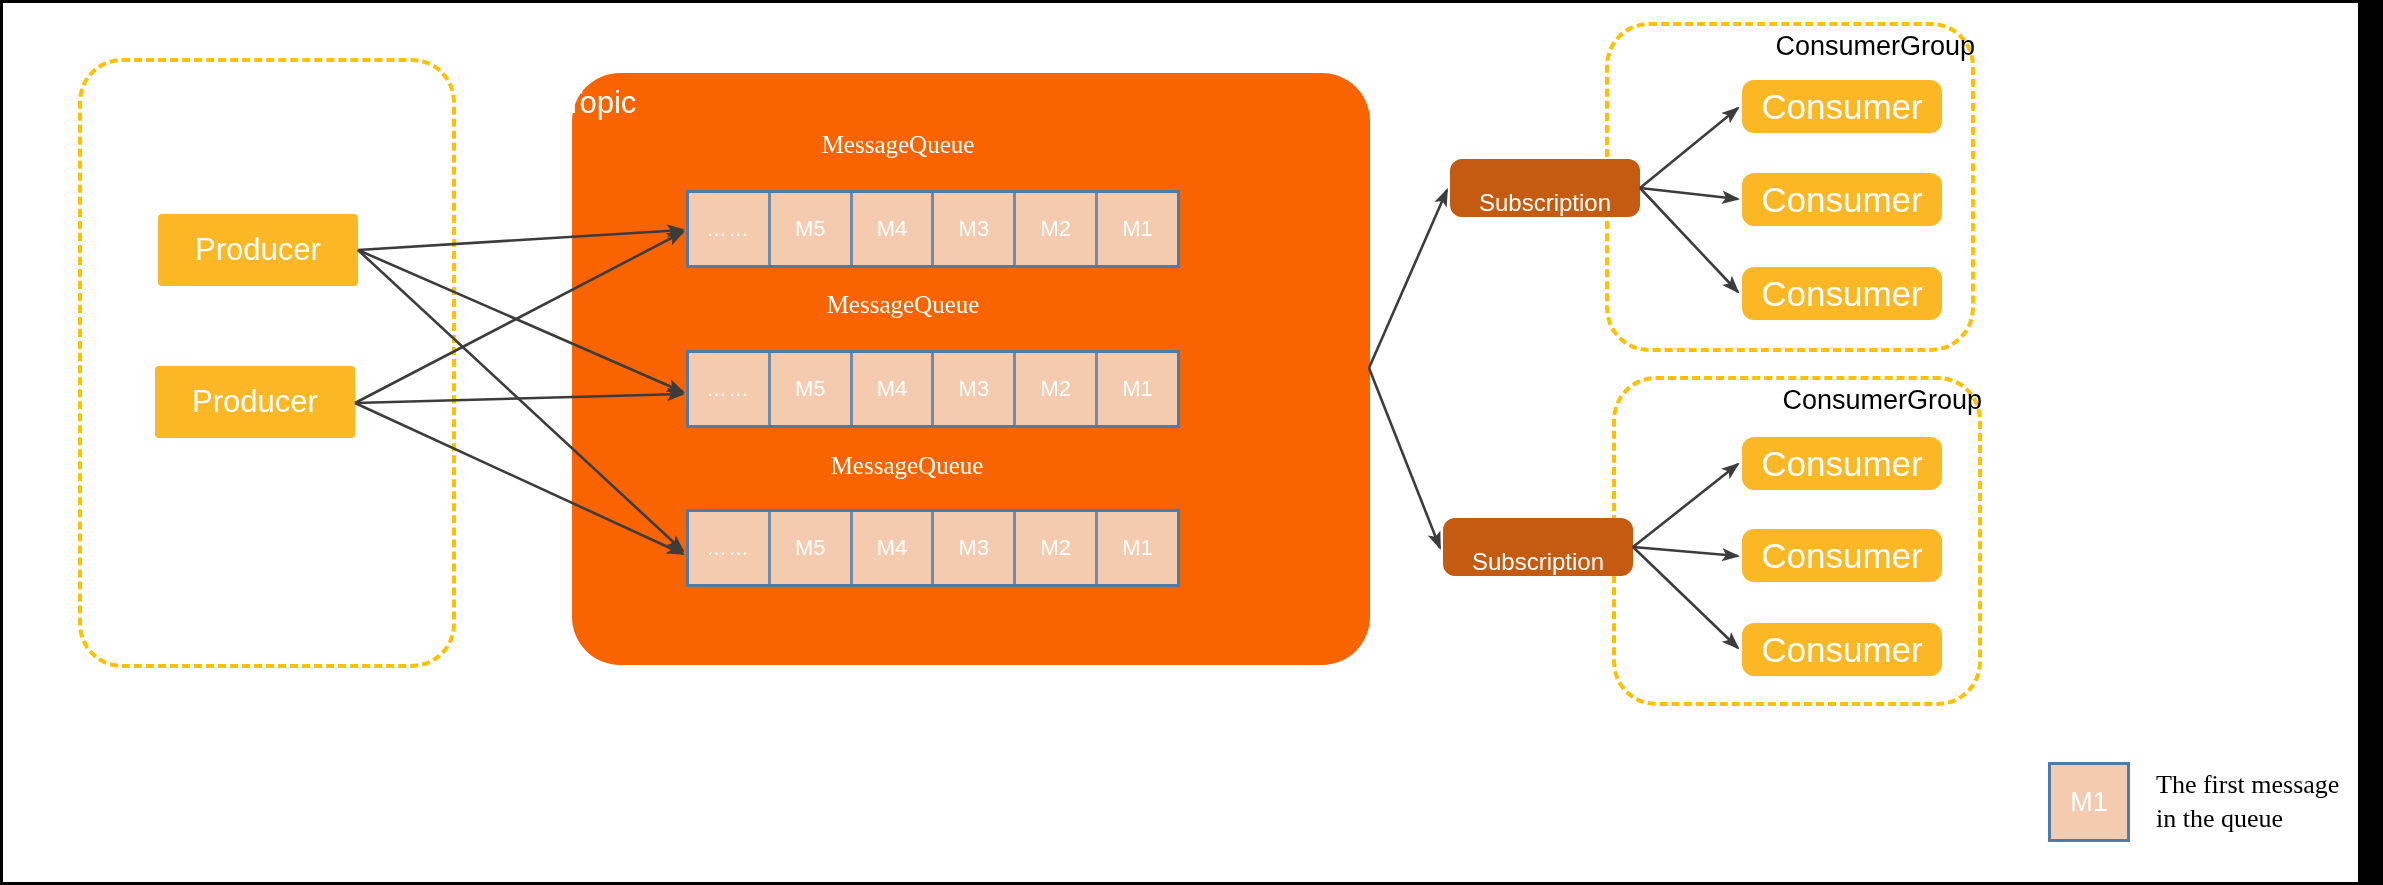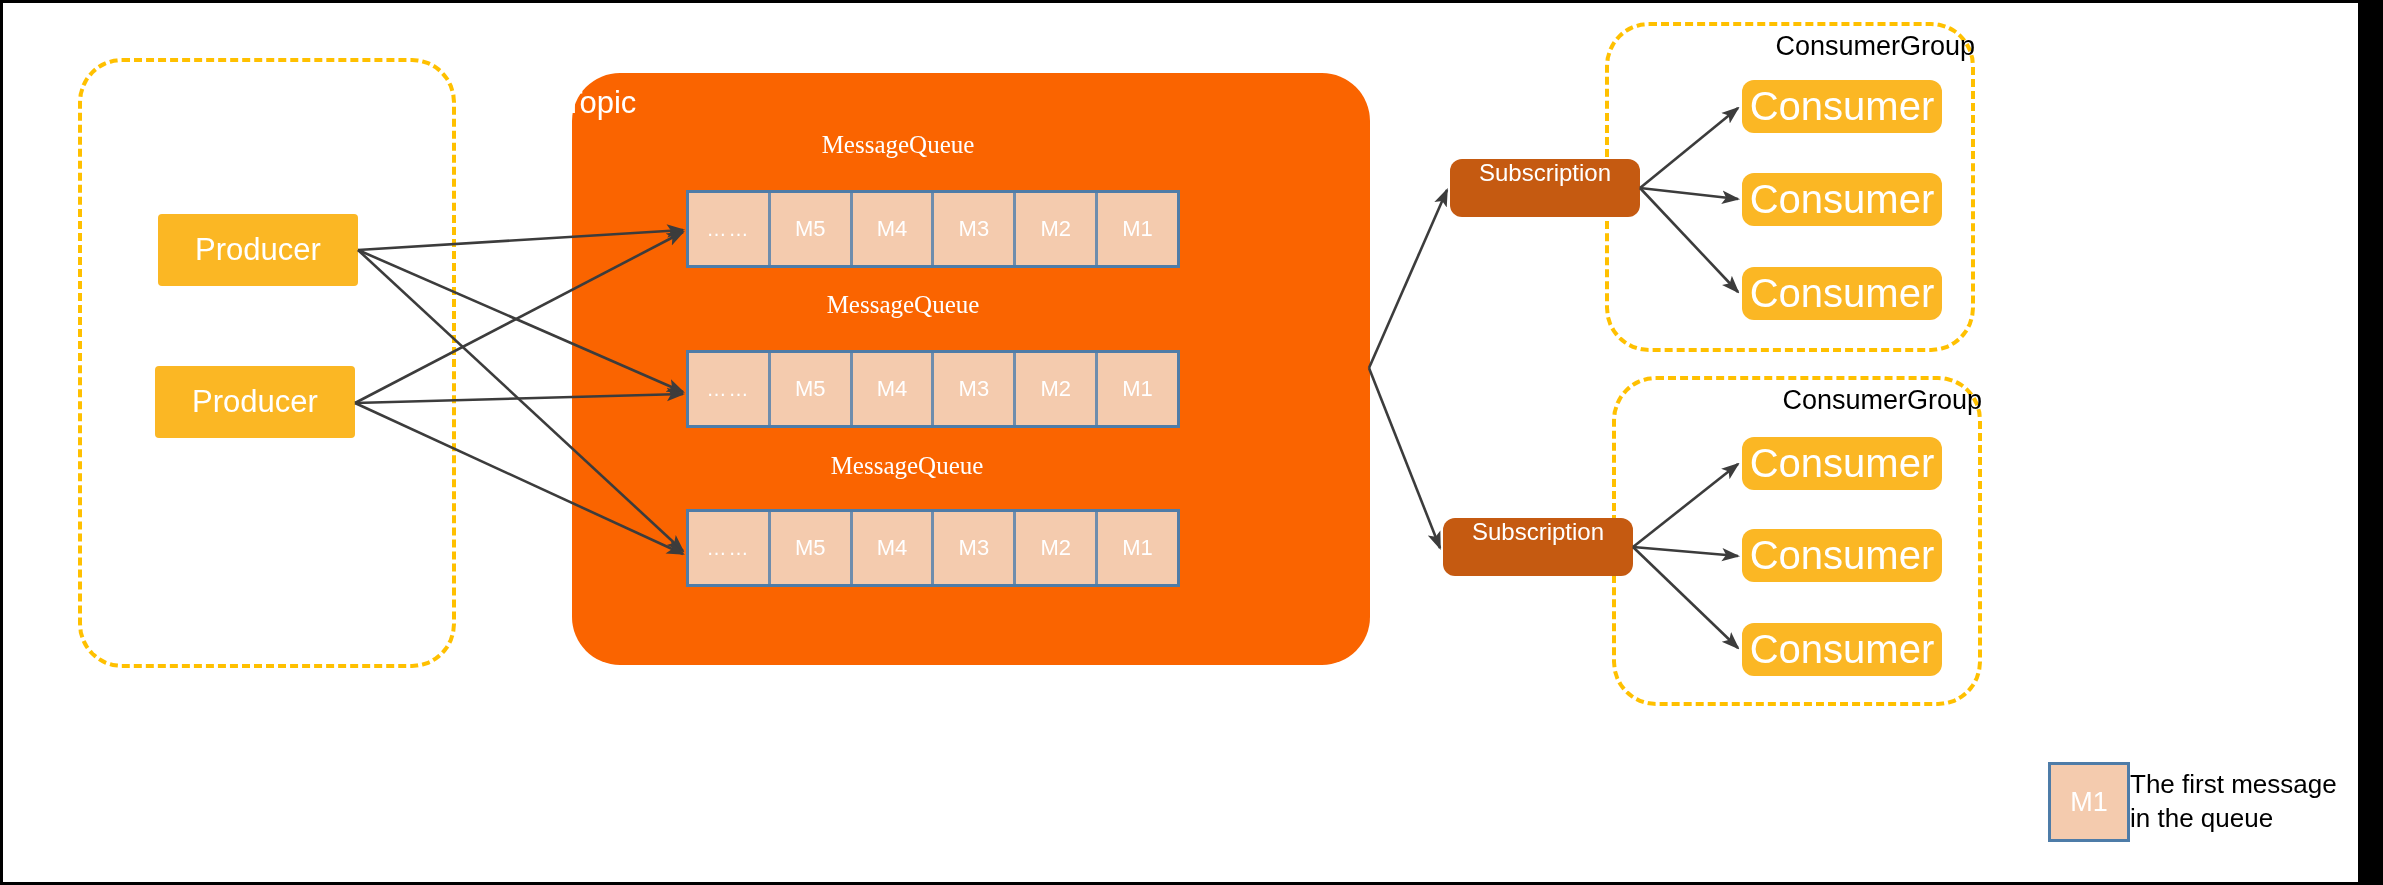--- a/index.html
+++ b/index.html
@@ -138,21 +138,21 @@
 
   
   .subscription-box {
     position: absolute;
     box-sizing: border-box;
     background: #C55A11;
     border-radius: 12px;
     color: #ffffff;
     font-size: 24px;
     display: flex;
-    align-items: flex-start;
+    align-items: flex-end;
     justify-content: center;
     z-index: 20;
   }
   #subscription-1 { left: 1450px; top: 159px; width: 190px; height: 58px; }
   #subscription-2 { left: 1443px; top: 518px; width: 190px; height: 58px; }
 
   
   #consumer-group-1 {
     left: 1605px;
     top: 22px;
@@ -164,21 +164,21 @@
     top: 376px;
     width: 370px;
     height: 330px;
   }
   .consumer-box {
     position: absolute;
     box-sizing: border-box;
     background: #FBB724;
     border-radius: 12px;
     color: #ffffff;
-    font-size: 40px;
+    font-size: 35px;
     display: flex;
     align-items: center;
     justify-content: center;
     z-index: 20;
   }
 
   
   #arrow-layer {
     position: absolute;
     left: 0; top: 0;
@@ -203,24 +203,26 @@
     height: 80px;
     background: #F4CBAE;
     border: 3px solid #4E7CA8;
     color: #ffffff;
     font-size: 27px;
     display: flex;
     align-items: center;
     justify-content: center;
   }
   #legend-text {
+    margin-left: 26px;
     color: #000000;
     font-size: 26px;
     line-height: 1.3;
     white-space: pre-line;
+    font-family: Liberation Serif, serif;
   }
 </style>
 </head>
 <body>
 
 <div id="canvas">
 
   <div class="dashed-group" id="producer-group"></div>
 
   <div class="producer-box" id="producer-1">

